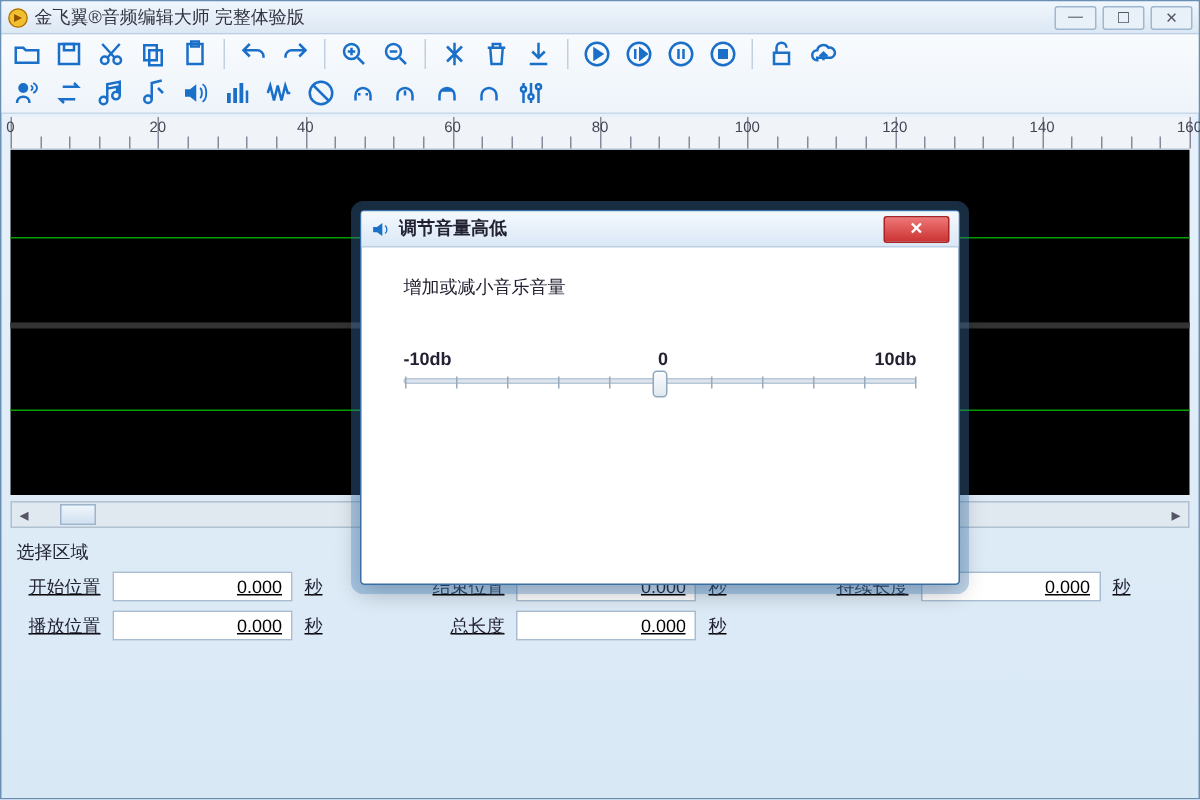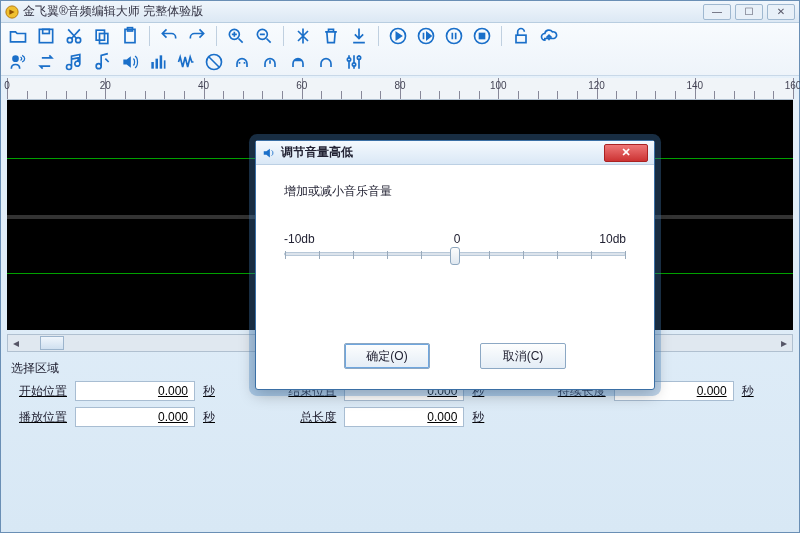--- a/index.html
+++ b/index.html
@@ -34,29 +34,29 @@
 .hscroll .arrow { width: 16px; height: 16px; display: flex; align-items: center; justify-content: center; color: #556; }
 
 .section-label { padding: 4px 10px 2px 10px; color: #223; font-size: 12px; }
 .fields { padding: 2px 10px 8px 10px; display: grid; grid-template-columns: repeat(3, 1fr); gap: 6px 30px; text-decoration: underline; }
 .field { display: flex; align-items: center; gap: 8px; }
 .field label { width: 56px; color: #223; text-align: right; }
 .field input { width: 120px; height: 20px; padding: 0 6px; border: 1px solid #a8bdd2; background: #fff; text-align: right; }
 .field .unit { color: #223; }
 
 
-.modal-shadow { position: absolute; left: 255px; top: 140px; width: 400px; height: 250px; }
+.modal-shadow { position: absolute; left: 240px; top: 140px; width: 400px; height: 250px; }
 .dialog { border: 1px solid #3a6fa5; background: #fff; width: 100%; height: 100%; box-shadow: 0 0 0 6px rgba(70,130,190,0.35), 0 4px 16px rgba(0,0,0,0.3); border-radius: 3px; display: flex; flex-direction: column; }
 .dlg-title { height: 24px; background: linear-gradient(#f4f9fe, #dae8f6); border-bottom: 1px solid #bcd0e4; display: flex; align-items: center; padding: 0 6px; }
 .dlg-title .dlg-ico { width: 14px; height: 14px; margin-right: 5px; }
 .dlg-title .txt { flex: 1; color: #223; font-weight: bold; }
 .close-btn { width: 44px; height: 18px; background: linear-gradient(#e77, #c33); border: 1px solid #a22; border-radius: 2px; color: #fff; display: flex; align-items: center; justify-content: center; font-family: Arial; font-size: 11px; font-weight: bold; }
 .dlg-body { flex: 1; padding: 18px 28px 10px 28px; display: flex; flex-direction: column; }
 .dlg-instr { color: #223; margin-bottom: 32px; }
-.slider-wrap { position: relative; }
+.slider-wrap { position: relative; font-weight: bold; }
 .slider-labels { display: flex; justify-content: space-between; color: #223; margin-bottom: 6px; }
 .slider-track { height: 4px; background: #dde4ec; border: 1px solid #b8c8d8; position: relative; border-radius: 2px; }
 .slider-ticks { position: absolute; left: 0; right: 0; top: -2px; height: 8px; }
 .slider-ticks span { position: absolute; width: 1px; height: 8px; background: #9ab; }
 .slider-thumb { position: absolute; top: -6px; left: 50%; transform: translateX(-50%); width: 10px; height: 18px; background: linear-gradient(#fcfcfc,#e0e8f0); border: 1px solid #8fa8c0; border-radius: 3px; }
 .dlg-btns { display: flex; justify-content: center; gap: 50px; margin-top: auto; padding-bottom: 10px; }
 .dlg-btn { min-width: 86px; height: 26px; border: 1px solid #8ca8c4; background: linear-gradient(#fdfefe, #e4edf6); color: #223; display: flex; align-items: center; justify-content: center; border-radius: 2px; cursor: default; }
 .dlg-btn.primary { box-shadow: 0 0 0 1px #6fa6de inset; }
 </style>
 </head>
@@ -395,19 +395,15 @@
               <span style="left: 50%;"></span>
               <span style="left: 60%;"></span>
               <span style="left: 70%;"></span>
               <span style="left: 80%;"></span>
               <span style="left: 90%;"></span>
               <span style="left: 100%;"></span>
             </div>
           <div class="slider-thumb"></div>
         </div>
       </div>
-      <div class="dlg-btns">
-        <div class="dlg-btn primary">确定(O)</div>
-        <div class="dlg-btn">取消(C)</div>
-      </div>
     </div>
   </div>
 </div>
 
 </body></html>

